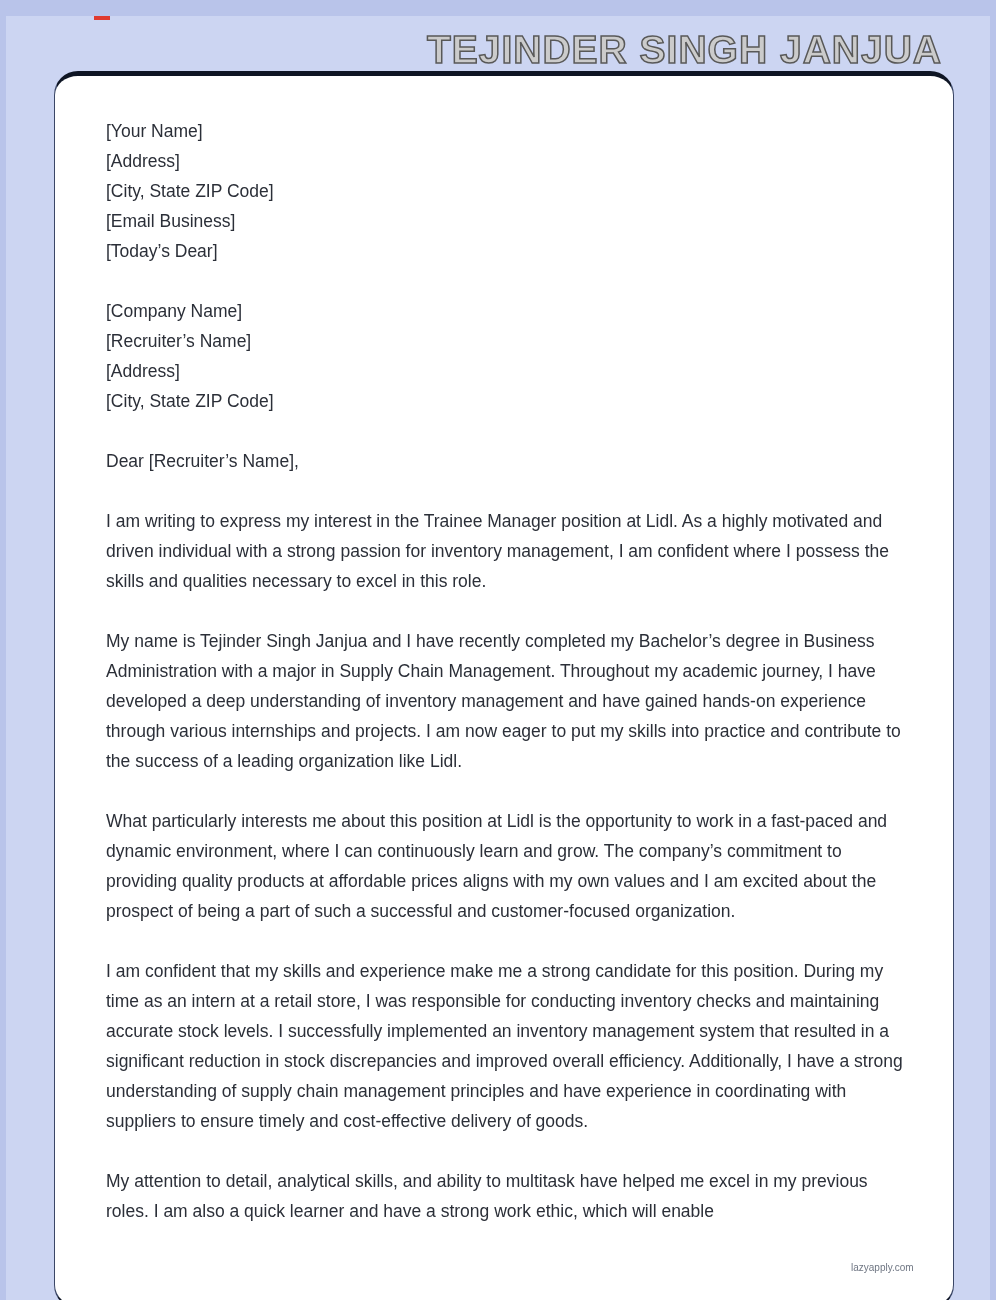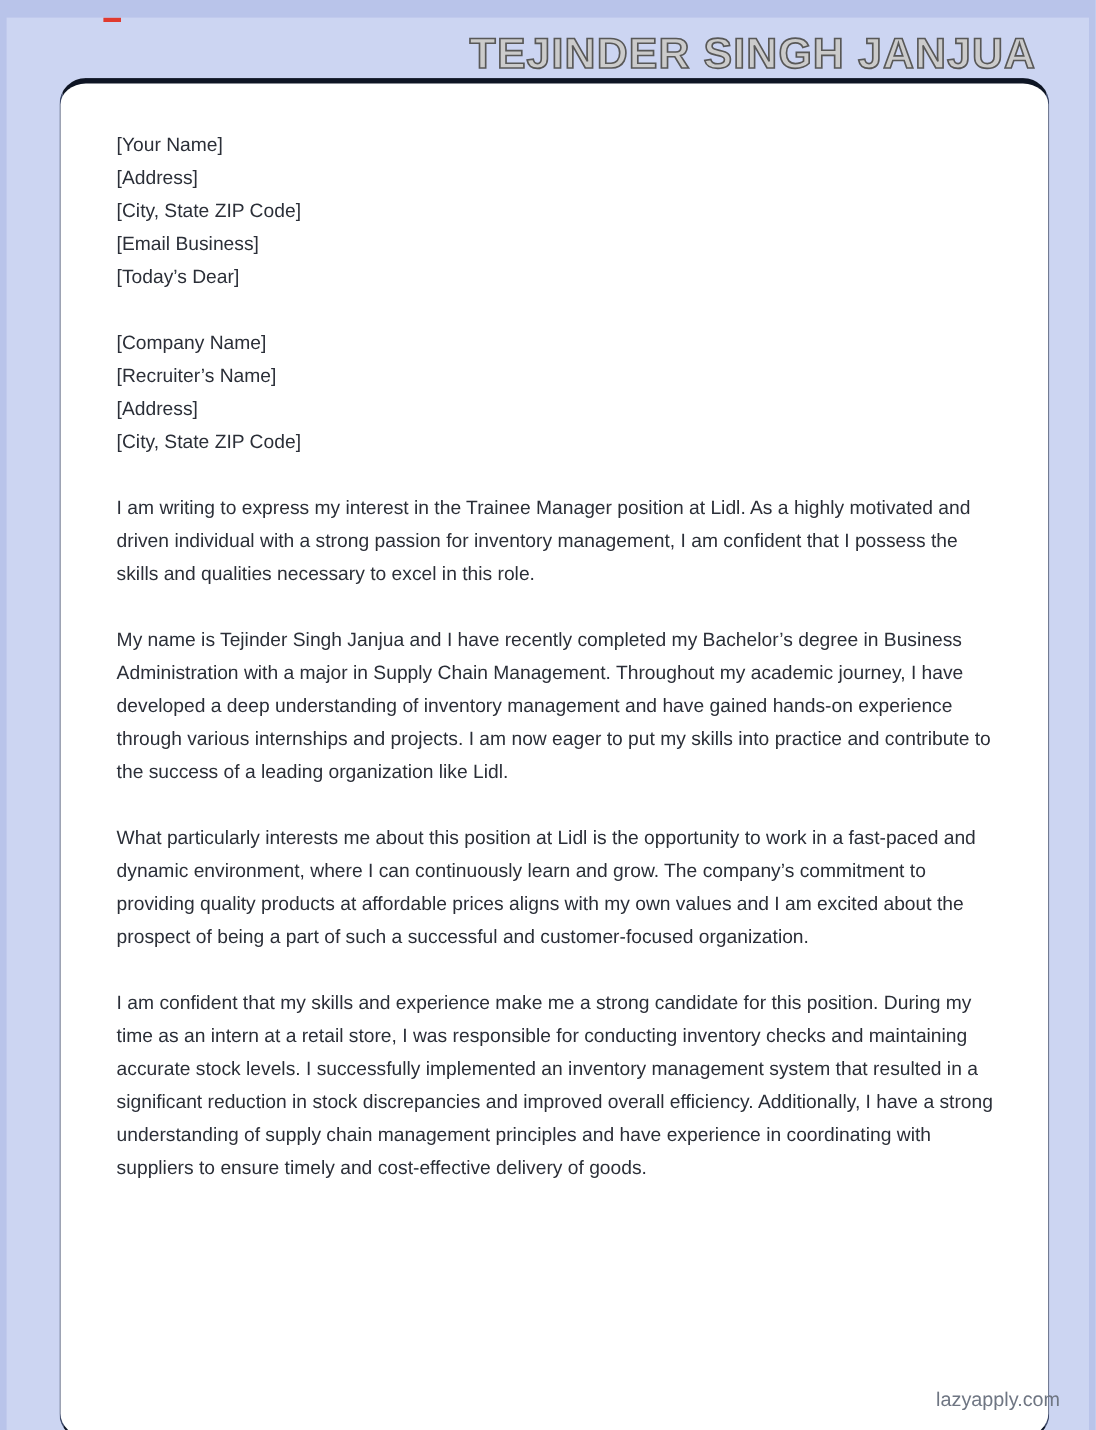--- a/index.html
+++ b/index.html
@@ -66,21 +66,21 @@
   .salutation {
     margin: 0 0 30px 0;
   }
   .para {
     margin: 0 0 30px 0;
   }
   .watermark {
     position: absolute;
     left: 845px;
     top: 1246px;
-    font-size: 18px;
+    font-size: 10px;
     color: #6f7683;
     z-index: 5;
   }
 </style>
 </head>
 <body>
 
 <div class="viewport">
 
   <div class="red-mark"></div>
@@ -98,24 +98,26 @@
         <div class="line">[Today’s Dear]</div>
       </div>
 
       <div class="block">
         <div class="line">[Company Name]</div>
         <div class="line">[Recruiter’s Name]</div>
         <div class="line">[Address]</div>
         <div class="line">[City, State ZIP Code]</div>
       </div>
 
+      <div class="line salutation">Dear [Recruiter’s Name],</div>
 
-      <p class="para">I am writing to express my interest in the Trainee Manager position at Lidl. As a highly motivated and driven individual with a strong passion for inventory management, I am confident that I possess the skills and qualities necessary to excel in this role.</p>
+      <p class="para">I am writing to express my interest in the Trainee Manager position at Lidl. As a highly motivated and driven individual with a strong passion for inventory management, I am confident where I possess the skills and qualities necessary to excel in this role.</p>
       <p class="para">My name is Tejinder Singh Janjua and I have recently completed my Bachelor’s degree in Business Administration with a major in Supply Chain Management. Throughout my academic journey, I have developed a deep understanding of inventory management and have gained hands-on experience through various internships and projects. I am now eager to put my skills into practice and contribute to the success of a leading organization like Lidl.</p>
       <p class="para">What particularly interests me about this position at Lidl is the opportunity to work in a fast-paced and dynamic environment, where I can continuously learn and grow. The company’s commitment to providing quality products at affordable prices aligns with my own values and I am excited about the prospect of being a part of such a successful and customer-focused organization.</p>
       <p class="para">I am confident that my skills and experience make me a strong candidate for this position. During my time as an intern at a retail store, I was responsible for conducting inventory checks and maintaining accurate stock levels. I successfully implemented an inventory management system that resulted in a significant reduction in stock discrepancies and improved overall efficiency. Additionally, I have a strong understanding of supply chain management principles and have experience in coordinating with suppliers to ensure timely and cost-effective delivery of goods.</p>
+      <p class="para">My attention to detail, analytical skills, and ability to multitask have helped me excel in my previous roles. I am also a quick learner and have a strong work ethic, which will enable</p>
 
     </div>
   </div>
 
   <div class="watermark">lazyapply.com</div>
 
 </div>
 
 </body></html>

